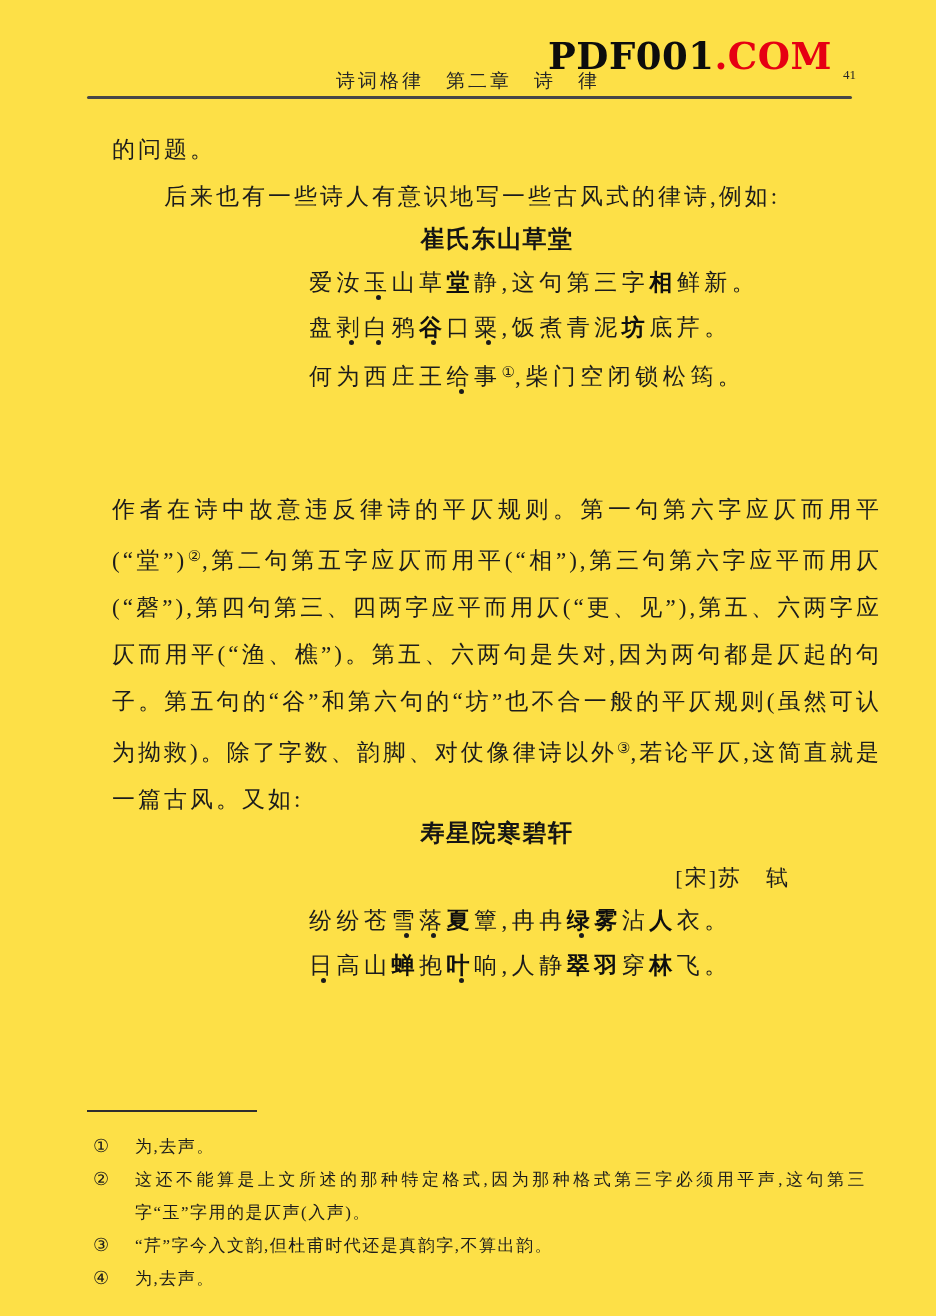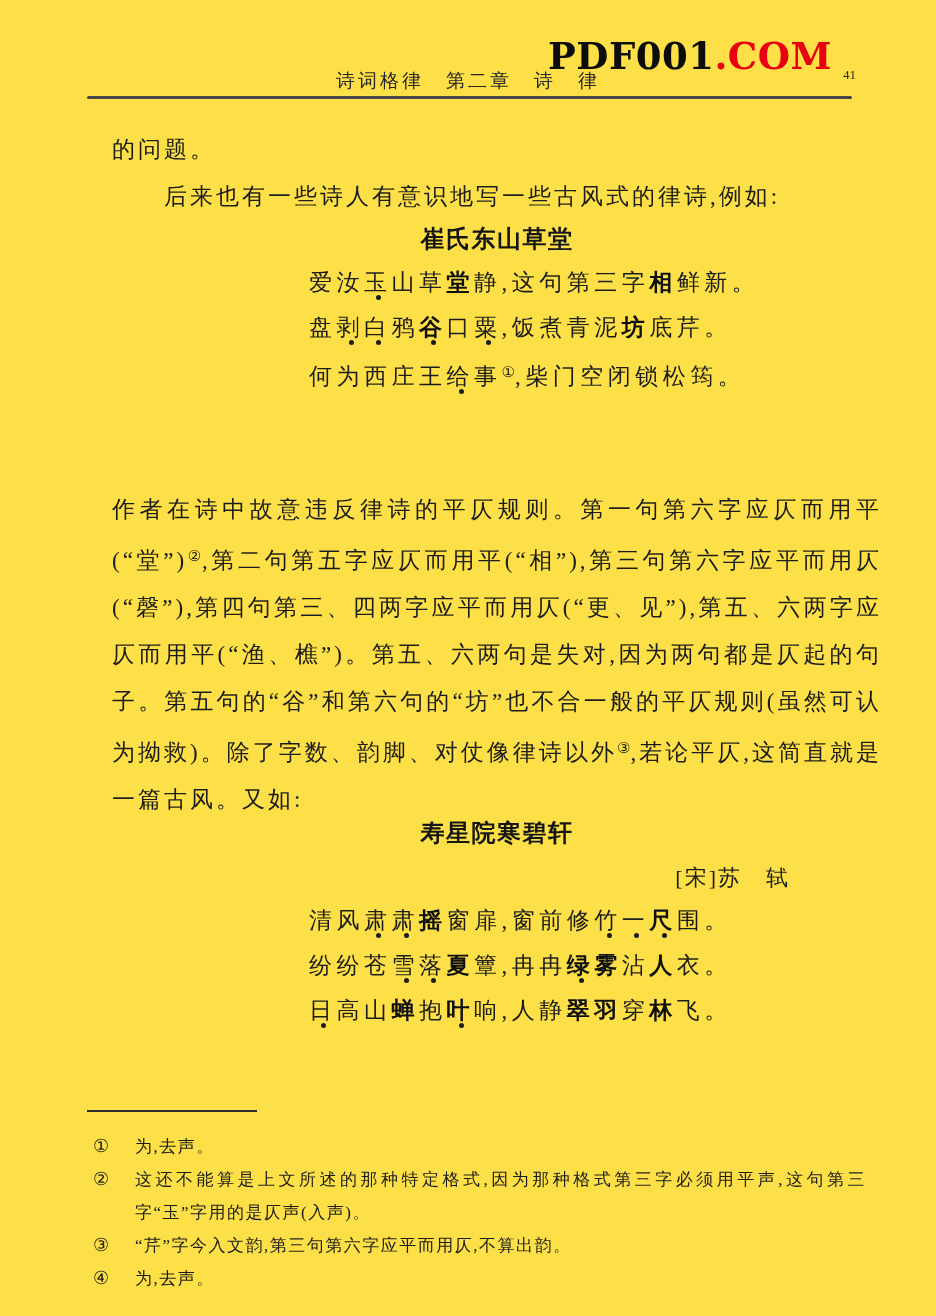--- a/index.html
+++ b/index.html
@@ -155,39 +155,38 @@
     <div class="poem-line"><span>爱汝</span><span class="seg-d">玉</span><span>山草</span><span class="seg-b">堂</span><span>静,这句第三字</span><span class="seg-b">相</span><span>鲜新。</span></div>
     <div class="poem-line"><span>盘</span><span class="seg-d">剥</span><span class="seg-d">白</span><span>鸦</span><span class="seg-b seg-d">谷</span><span>口</span><span class="seg-d">粟</span><span>,饭煮青泥</span><span class="seg-b">坊</span><span>底芹。</span></div>
     <div class="poem-line"><span>何为西庄王</span><span class="seg-d">给</span><span>事</span><span class="seg-s">①</span><span>,柴门空闭锁松筠。</span></div>
   </div>
 
   <div class="sec commentary"><span>作者在诗中故意违反律诗的平仄规则。第一句第六字应仄而用平(“堂”)</span><span class="seg-s">②</span><span>,第二句第五字应仄而用平(“相”),第三句第六字应平而用仄(“磬”),第四句第三、四两字应平而用仄(“更、见”),第五、六两字应仄而用平(“渔、樵”)。第五、六两句是失对,因为两句都是仄起的句子。第五句的“谷”和第六句的“坊”也不合一般的平仄规则(虽然可认为拗救)。除了字数、韵脚、对仗像律诗以外</span><span class="seg-s">③</span><span>,若论平仄,这简直就是一篇古风。又如:</span></div>
 
   <div class="sec poem" style="top:812px">
     <div class="poem-title">寿星院寒碧轩</div>
     <div class="poem-author">[宋]苏　轼</div>
-    <div class="poem-line"><span>清风</span><span class="seg-d">肃</span><span class="seg-d">肃</span><span class="seg-b">摇</span><span>窗扉,窗前修</span><span class="seg-d">竹</span><span class="seg-d">一</span><span class="seg-b seg-d">尺</span><span>围。</span></div>
     <div class="poem-line"><span>纷纷苍</span><span class="seg-d">雪</span><span class="seg-d">落</span><span class="seg-b">夏</span><span>簟,冉冉</span><span class="seg-b seg-d">绿</span><span class="seg-b">雾</span><span>沾</span><span class="seg-b">人</span><span>衣。</span></div>
     <div class="poem-line"><span class="seg-d">日</span><span>高山</span><span class="seg-b">蝉</span><span>抱</span><span class="seg-b seg-d">叶</span><span>响,人静</span><span class="seg-b">翠</span><span class="seg-b">羽</span><span>穿</span><span class="seg-b">林</span><span>飞。</span></div>
   </div>
 
   <div class="fn-rule"></div>
 
   <div class="footnotes">
     <div class="fn-row">
       <span class="fn-marker">①</span>
       <span class="fn-text">为,去声。</span>
     </div>
     <div class="fn-row">
       <span class="fn-marker">②</span>
       <span class="fn-text">这还不能算是上文所述的那种特定格式,因为那种格式第三字必须用平声,这句第三字“玉”字用的是仄声(入声)。</span>
     </div>
     <div class="fn-row">
       <span class="fn-marker">③</span>
-      <span class="fn-text">“芹”字今入文韵,第三句第六字应平而用仄,不算出韵。</span>
+      <span class="fn-text">“芹”字今入文韵,但杜甫时代还是真韵字,不算出韵。</span>
     </div>
     <div class="fn-row">
       <span class="fn-marker">④</span>
       <span class="fn-text">为,去声。</span>
     </div>
   </div>
 
 </div>
 
 </body></html>

